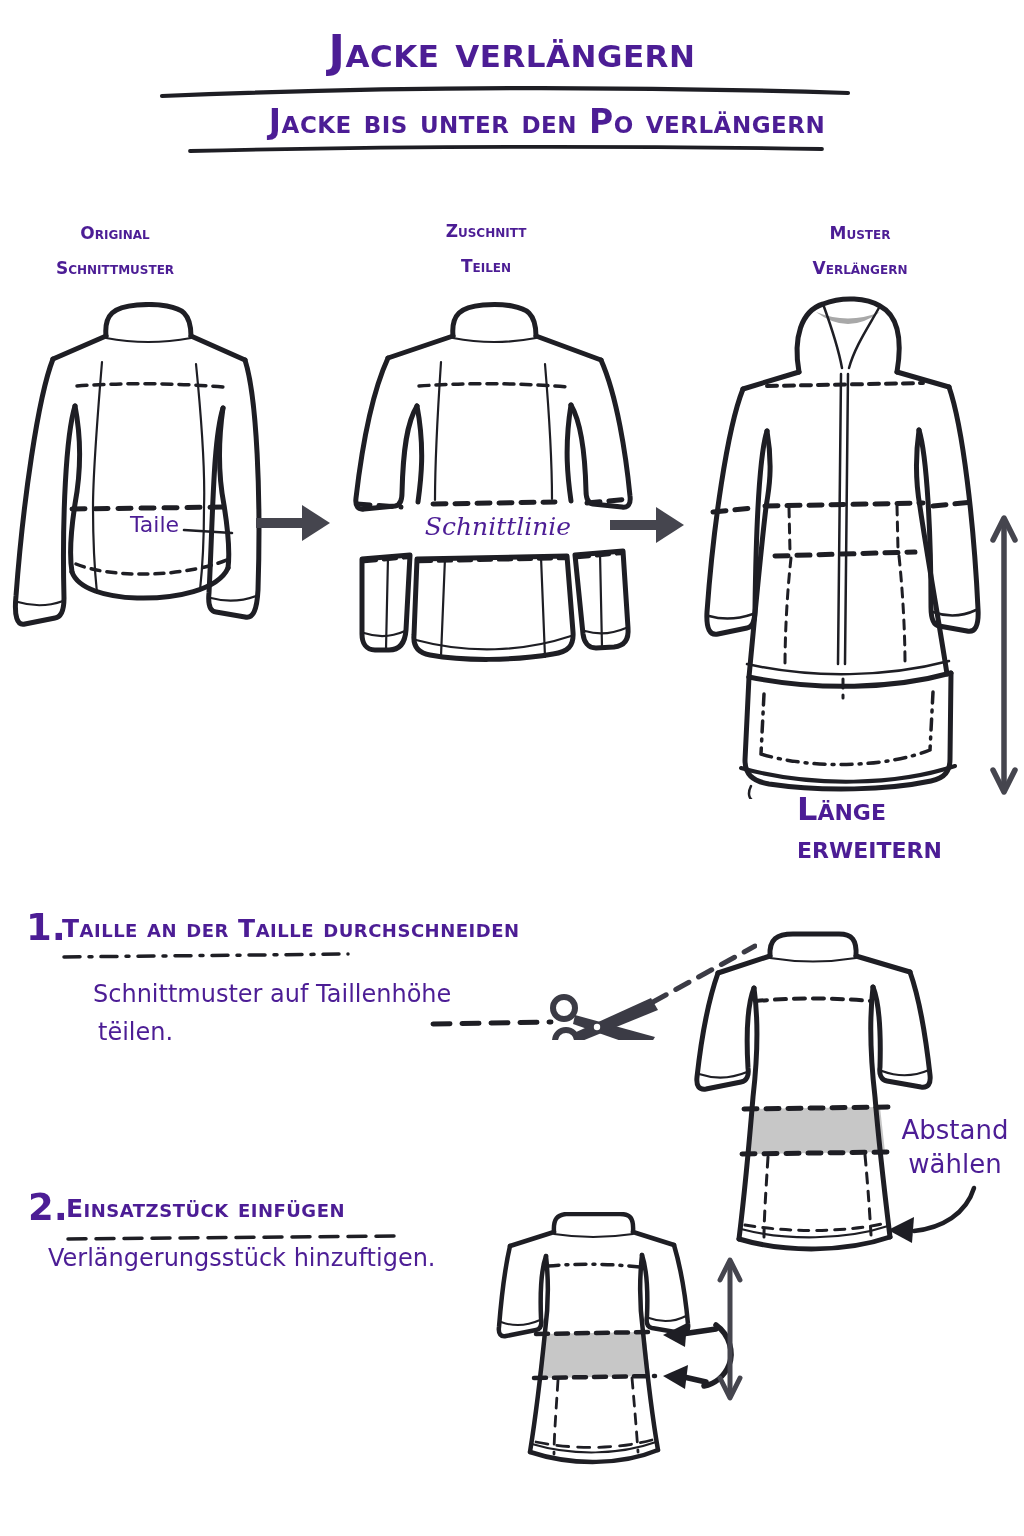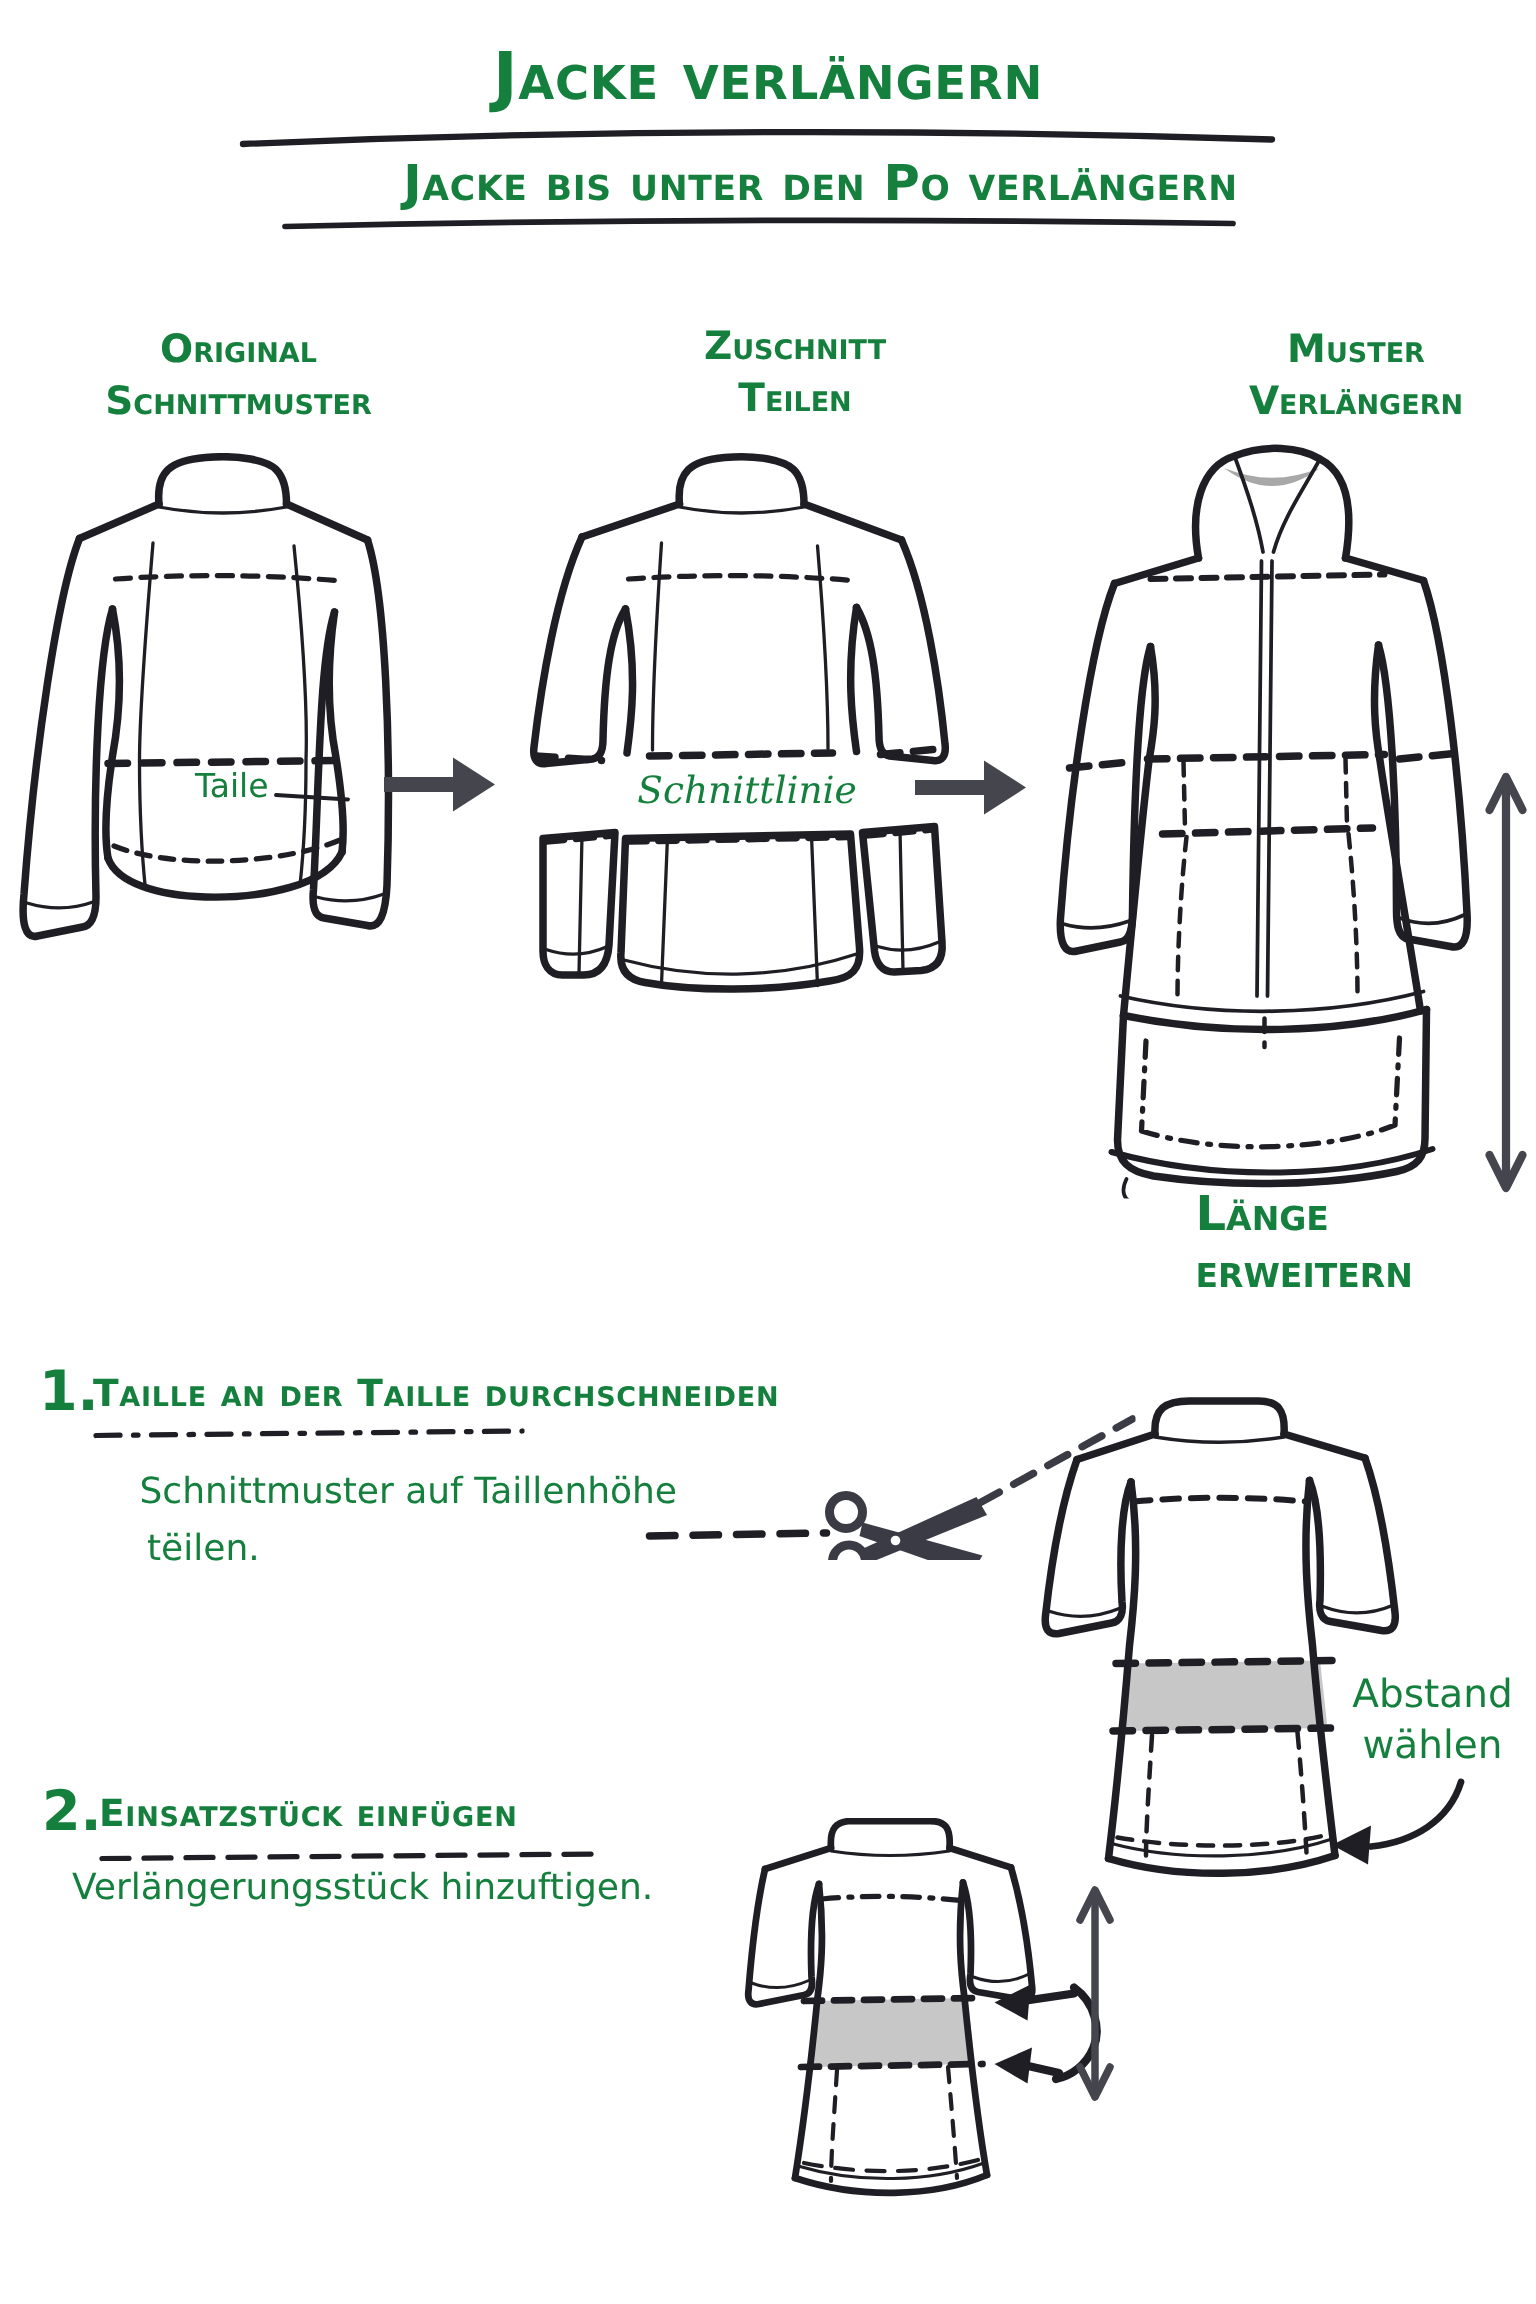--- a/index.html
+++ b/index.html
@@ -1,27 +1,27 @@
 <!DOCTYPE html>
 <html><head>
 <meta charset="utf-8">
 <style>
   html,body{margin:0;padding:0;background:#e8e8e8;}
   .canvas{
     position:relative;width:1024px;height:1536px;margin:0 auto;
     background:#ffffff;overflow:hidden;
     font-family:"DejaVu Sans","Liberation Sans",sans-serif;
-    color:#15803d;
+    color:#4c1d95;
   }
   .abs{position:absolute;}
   .sc{font-variant:small-caps;}
   .ttl{width:1024px;text-align:center;font-weight:bold;letter-spacing:.5px;}
   .title{top:26px;left:0;font-size:44px;}
   .subtitle{top:102px;left:0;font-size:33px;padding-left:35px;}
-  .colhead{text-align:center;font-weight:bold;font-size:26px;line-height:35px;padding-left:44px;}
+  .colhead{text-align:center;font-weight:bold;font-size:17px;line-height:35px;}
   .col1{left:0;width:230px;top:216px;}
   .col2{left:361px;width:250px;top:214px;}
   .col3{left:735px;width:250px;top:216px;}
   .hand{font-size:24px;}
   .lbl-taile{left:130px;top:512px;font-size:22px;}
   .lbl-schnitt{left:408px;width:180px;top:512px;font-size:25px;font-style:italic;text-align:center;font-family:"DejaVu Serif","Liberation Serif",serif;}
   .lbl-laenge{left:754px;top:790px;font-size:32px;font-weight:bold;margin-left:43px;}
   .stepnum{font-size:37px;font-weight:bold;}
   .n1{left:26px;top:906px;}
   .n2{left:28px;top:1186px;}

